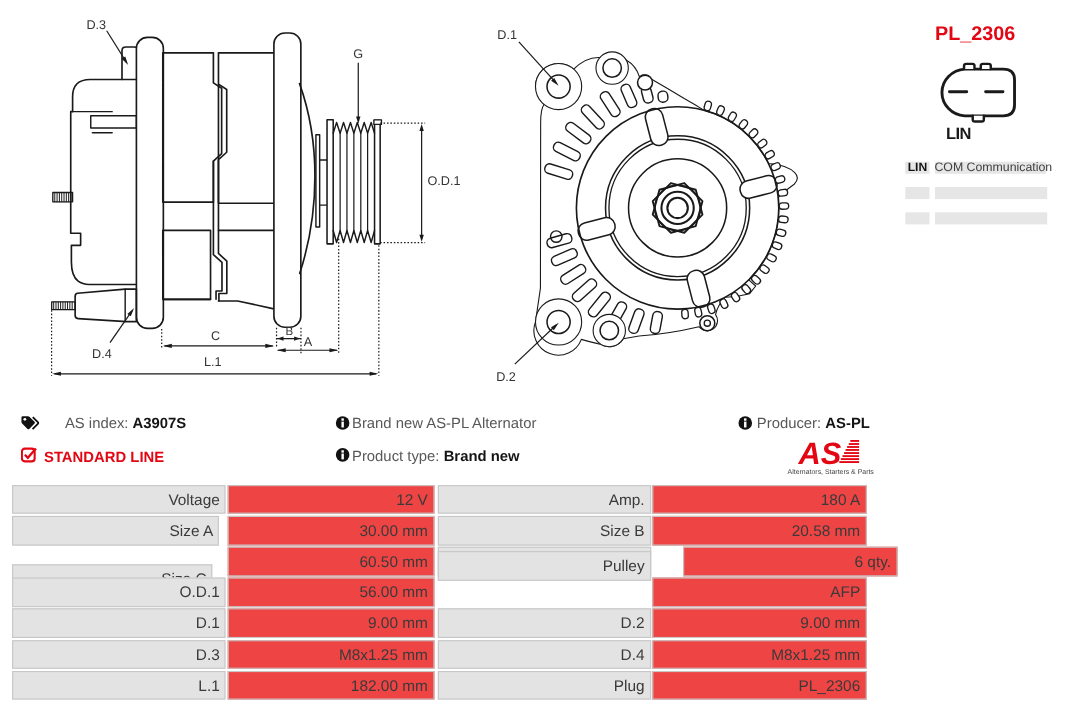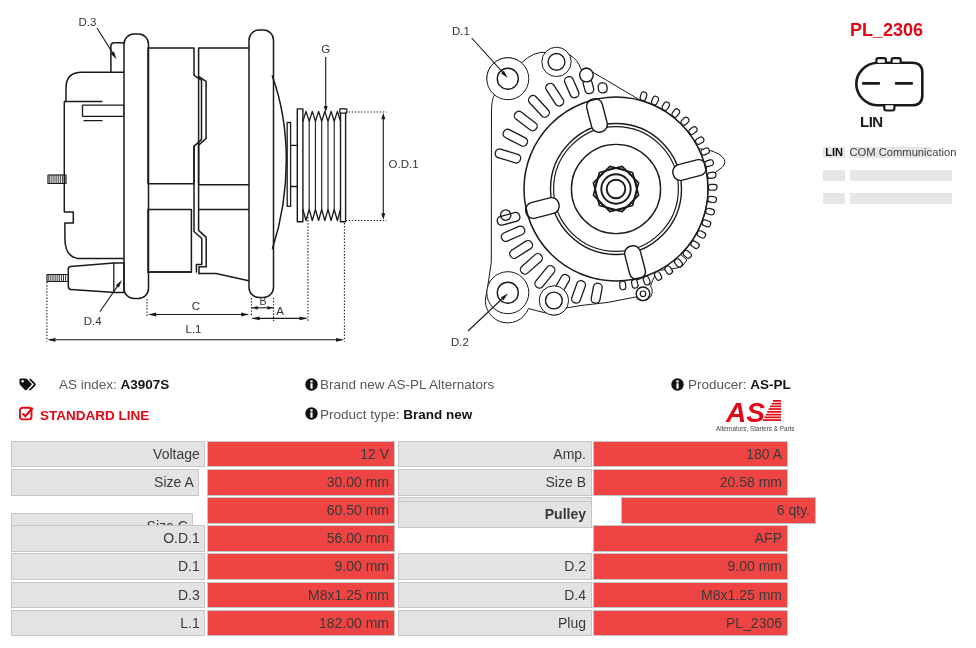--- a/index.html
+++ b/index.html
@@ -163,21 +163,21 @@
 <path fill="#fff" stroke-width="2.2" d="M876.4,62.8 V59.8 Q876.4,58.1 878.4,58.1 H884 Q885.9,58.1 885.9,59.8 V62.8 M891.6,62.8 V59.8 Q891.6,58.1 893.6,58.1 H898.7 Q900.7,58.1 900.7,59.8 V62.8"></path>
 <path fill="#fff" stroke-width="2.2" d="M884.3,105.3 V108.6 Q884.3,110.5 886.3,110.5 H892.4 Q894.4,110.5 894.4,108.6 V105.3"></path>
 <path stroke-width="2.6" d="M863.1,83.4 H878.9 M896,83.4 H911.8"></path>
   </g>
 </svg>
 
 <div class="abs red" style="left:792px;top:19.5px;width:131px;text-align:right;font-size:18px;font-weight:bold;">PL_2306</div>
 <div class="abs" style="left:860px;top:113px;font-size:15px;letter-spacing:-0.5px;font-weight:bold;color:#1a1a1a;">LIN</div>
 
 <div class="gbar" style="left:823.3px;top:147.2px;width:21.5px;text-align:center;font-size:11px;font-weight:bold;color:#111;line-height:11px;">LIN</div>
-<div class="gbar" style="left:849.5px;top:147.2px;width:82px;font-size:11.2px;color:#3d3d3d;line-height:11.5px;white-space:nowrap;">COM Communication</div>
+<div class="gbar" style="left:849.5px;top:147.2px;width:101px;font-size:11.2px;color:#3d3d3d;line-height:11.5px;white-space:nowrap;">COM Communication</div>
 <div class="gbar" style="left:823.3px;top:169.7px;width:21.5px;"></div>
 <div class="gbar" style="left:849.5px;top:169.7px;width:102.8px;"></div>
 <div class="gbar" style="left:823.3px;top:192.7px;width:21.5px;"></div>
 <div class="gbar" style="left:849.5px;top:192.7px;width:102.8px;"></div>
 
 <svg class="abs" style="left:19px;top:377.5px" width="17" height="13" viewBox="0 0 17 13">
   <path d="M1.6,0.4 L6.5,0.4 Q7.3,0.4 7.9,1 L12.4,5.5 Q13.2,6.3 12.4,7.1 L7.6,11.9 Q6.8,12.7 6,11.9 L1.1,7 Q0.5,6.4 0.5,5.6 L0.5,1.5 Q0.5,0.4 1.6,0.4 Z" fill="#111"></path>
   <circle cx="3.6" cy="3.2" r="1.3" fill="#fff"></circle>
   <path d="M10.8,1.2 L15.4,5.7 Q16.2,6.5 15.4,7.3 L10.6,12.1" fill="none" stroke="#111" stroke-width="1.7"></path>
 </svg>
@@ -186,21 +186,21 @@
   <rect x="0.9" y="1.8" width="11.6" height="11.6" rx="2.6" fill="none" stroke="#e30613" stroke-width="1.9"></rect>
   <path d="M3.6,7.4 L6.3,10.1 L13.7,1.7" fill="none" stroke="#e30613" stroke-width="2.1"></path>
 </svg>
 <div class="info" style="left:40px;top:407.5px;font-weight:bold;font-size:13.5px;color:#e30613;">STANDARD LINE</div>
 
 <svg class="abs" style="left:305px;top:378px" width="13" height="13" viewBox="0 0 13 13">
   <circle cx="6.5" cy="6.5" r="6.2" fill="#111"></circle>
   <rect x="5.4" y="5.3" width="2.2" height="5.3" fill="#fff"></rect>
     <rect x="5.4" y="2.3" width="2.2" height="2.2" fill="#fff"></rect>
 </svg>
-<div class="info" style="left:320px;top:377px;">Brand new AS-PL Alternators</div>
+<div class="info" style="left:320px;top:377px;">Brand new AS-PL Alternator</div>
 <svg class="abs" style="left:305px;top:407px" width="13" height="13" viewBox="0 0 13 13">
   <circle cx="6.5" cy="6.5" r="6.2" fill="#111"></circle>
   <rect x="5.4" y="5.3" width="2.2" height="5.3" fill="#fff"></rect>
     <rect x="5.4" y="2.3" width="2.2" height="2.2" fill="#fff"></rect>
 </svg>
 <div class="info" style="left:320px;top:407px;">Product type: <b>Brand new</b></div>
 
 <svg class="abs" style="left:671px;top:378px" width="13" height="13" viewBox="0 0 13 13">
   <circle cx="6.5" cy="6.5" r="6.2" fill="#111"></circle>
   <rect x="5.4" y="5.3" width="2.2" height="5.3" fill="#fff"></rect>
@@ -230,21 +230,21 @@
 <div class="cell lab" style="left:11.3px;top:468.8px;width:188px;">Size A</div>
 <div class="cell val" style="left:207px;top:468.8px;width:187.5px;">30.00 mm</div>
 <div class="cell lab" style="left:398px;top:468.8px;width:193.5px;">Size B</div>
 <div class="cell val" style="left:593px;top:468.8px;width:194.5px;">20.58 mm</div>
 <div class="cell lab" style="left:11.3px;top:496.9px;width:182px;margin-top:16px;">Size C</div>
 <div class="cell val" style="left:207px;top:496.9px;width:187.5px;">60.50 mm</div>
 <div class="cell lab" style="left:398px;top:496.9px;width:193.5px;">G</div>
 <div class="cell val" style="left:621px;top:496.9px;width:194.5px;">6 qty.</div>
 <div class="cell lab" style="left:11.3px;top:525.1px;width:194px;">O.D.1</div>
 <div class="cell val" style="left:207px;top:525.1px;width:187.5px;">56.00 mm</div>
-<div class="cell lab" style="left:398px;top:501px;width:193.5px;font-weight:bold;">Pulley</div>
+<div class="cell lab" style="left:398px;top:501px;width:193.5px;">Pulley</div>
 <div class="cell val" style="left:593px;top:525.1px;width:194.5px;">AFP</div>
 <div class="cell lab" style="left:11.3px;top:553.3px;width:194px;">D.1</div>
 <div class="cell val" style="left:207px;top:553.3px;width:187.5px;">9.00 mm</div>
 <div class="cell lab" style="left:398px;top:553.3px;width:193.5px;">D.2</div>
 <div class="cell val" style="left:593px;top:553.3px;width:194.5px;">9.00 mm</div>
 <div class="cell lab" style="left:11.3px;top:581.5px;width:194px;">D.3</div>
 <div class="cell val" style="left:207px;top:581.5px;width:187.5px;">M8x1.25 mm</div>
 <div class="cell lab" style="left:398px;top:581.5px;width:193.5px;">D.4</div>
 <div class="cell val" style="left:593px;top:581.5px;width:194.5px;">M8x1.25 mm</div>
 <div class="cell lab" style="left:11.3px;top:609.6px;width:194px;">L.1</div>

